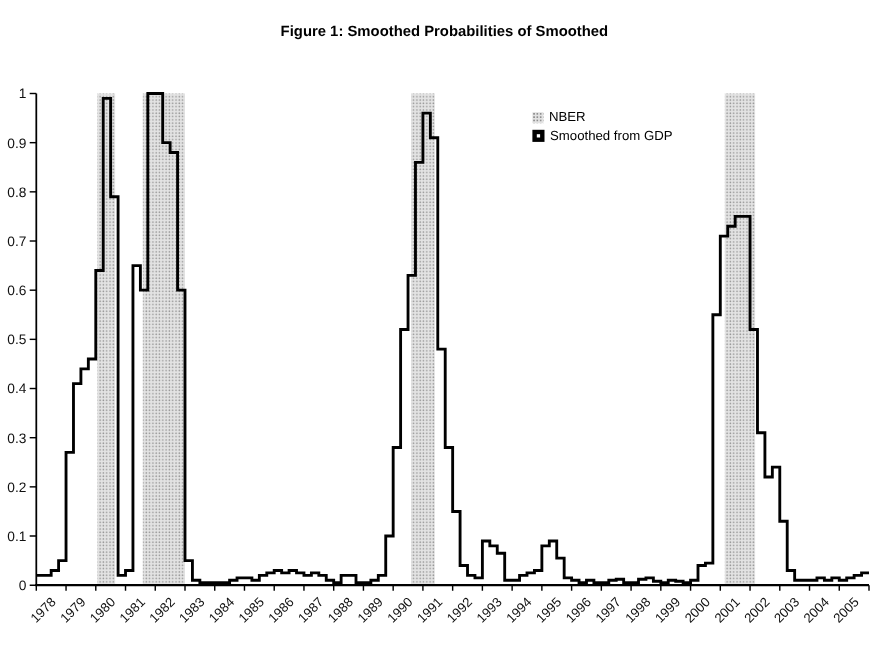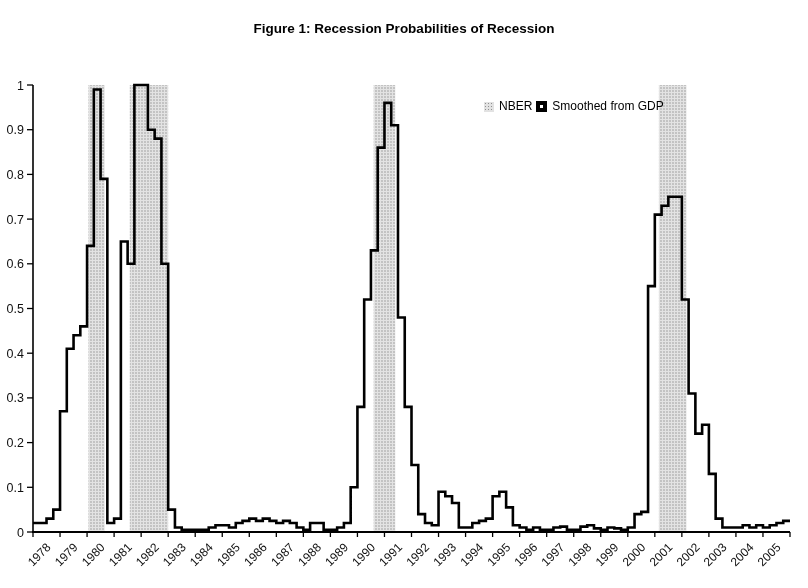--- a/index.html
+++ b/index.html
@@ -11,41 +11,41 @@
     overflow:hidden;
   }
   .title{
     position:absolute;top:21px;left:0;right:0;
     text-align:center;
     font-size:13.5px;font-weight:bold;color:#000;
   }
   .chart-svg{position:absolute;left:0;top:0;}
   .legend{
     position:absolute;left:484px;top:100px;
-    display:flex;flex-direction:row;gap:4px;
+    display:flex;flex-direction:column;gap:4px;
   }
   .legend-row{display:flex;align-items:center;font-size:12px;color:#000;line-height:13px;}
   .sw{display:inline-block;margin-right:5px;flex:0 0 auto;}
   .sw-nber{
     width:10px;height:10px;
     background-color:#e2e2e2;
     background-image:radial-gradient(#8f8f8f 28%, rgba(0,0,0,0) 30%);
     background-size:3px 3px;
   }
   .sw-gdp{
     width:11px;height:11px;background:#000;
     display:flex;align-items:center;justify-content:center;
   }
   .sw-gdp .dot{width:3px;height:3px;background:#fff;}
 </style>
 </head>
 <body>
 
 <div class="figure">
-  <div class="title">Figure 1: Recession Probabilities of Recession</div>
+  <div class="title">Figure 1: Smoothed Probabilities of Smoothed</div>
 
   <svg class="chart-svg" width="808" height="588" viewBox="0 0 808 588">
       <defs>
         <pattern id="dotpat" width="3" height="3" patternUnits="userSpaceOnUse">
           <rect width="3" height="3" fill="#e3e3e3"></rect>
           <circle cx="1" cy="1" r="0.72" fill="#949494"></circle>
         </pattern>
       </defs>
       <g>
         <rect x="88.42321428571304" y="85" width="16.22142857143226" height="447" fill="url(#dotpat)"></rect>

